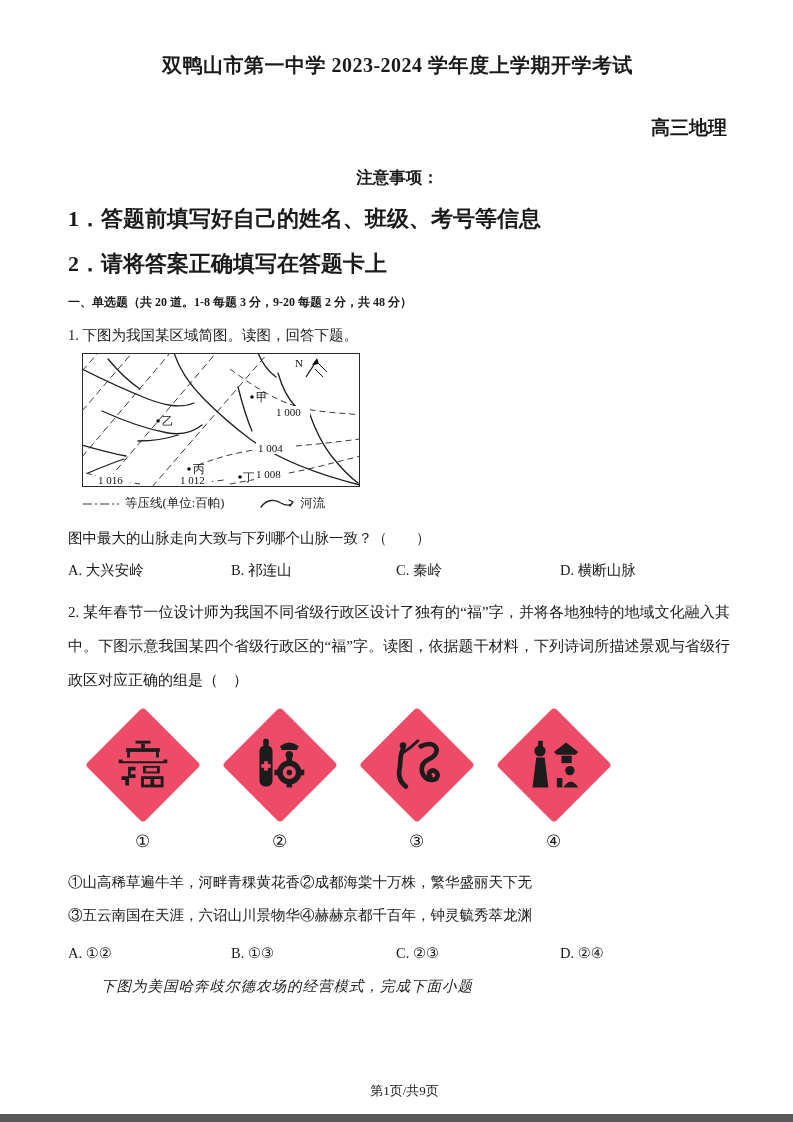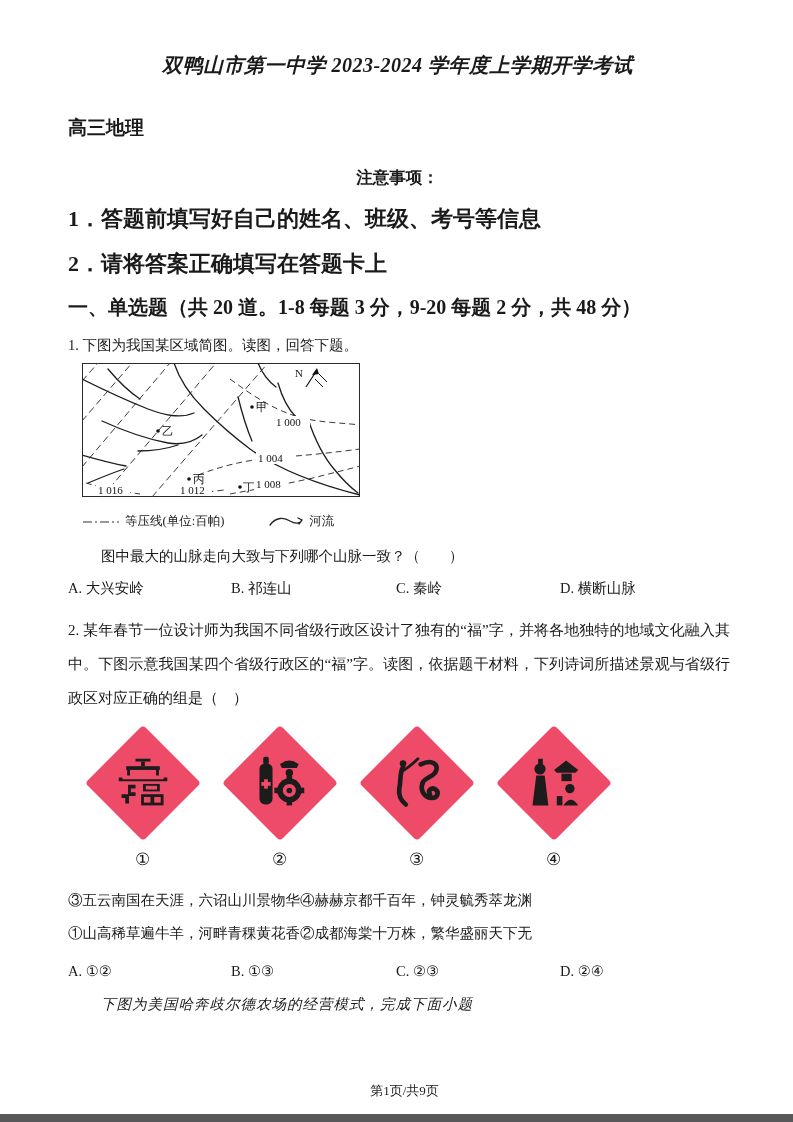--- a/index.html
+++ b/index.html
@@ -4,32 +4,32 @@
 <style>
   * { margin:0; padding:0; box-sizing:border-box; }
   html,body { background:#e9e9e9; }
   .page {
     position:relative; width:793px; height:1122px; margin:0 auto;
     background:#ffffff; overflow:hidden;
     font-family:"Liberation Serif","DejaVu Serif",serif;
     color:#1a1a1a;
   }
   .content { padding:52px 66px 0 68px; }
-  .doc-title { font-size:20px; font-weight:bold; text-align:center; letter-spacing:0.5px; margin-bottom:20px;font-style:italic; }
-  .doc-subtitle { font-size:19px; font-weight:bold; text-align:left; margin-bottom:26px;margin-top:36px; }
+  .doc-title { font-size:20px; font-weight:bold; text-align:center; letter-spacing:0.5px; margin-bottom:20px; }
+  .doc-subtitle { font-size:19px; font-weight:bold; text-align:right; margin-bottom:26px;margin-top:36px; }
   .notice-heading { font-size:16.5px; font-weight:bold; margin-bottom:15px;text-align:center; }
   .notice-item { font-size:22px; font-weight:bold; margin-bottom:15px; }
-  .section-heading { font-size:20px; font-weight:bold; margin:2px 0 15px 0; }
+  .section-heading { font-size:12px; font-weight:bold; margin:2px 0 15px 0; }
   .q-intro { font-size:14.5px; margin-bottom:8px; }
   .map-figure { margin-left:14px; width:278px; }
   .map-svg { display:block; }
-  .map-legend { display:flex; align-items:center; gap:10px; margin-top:12px; font-size:12.5px; }
+  .map-legend { display:flex; align-items:center; gap:1px; margin-top:4px; font-size:12.5px; }
   .legend-item { display:flex; align-items:center; gap:5px; }
   .legend-item.river { margin-left:34px; }
-  .q-stem { font-size:14.5px; margin-top:17px;margin-left:33px; }
+  .q-stem { font-size:14.5px; margin-top:17px; }
   .options-row { display:flex; margin-top:13px; font-size:14.5px; }
   .options-row .opt:nth-child(1) { width:163px; }
   .options-row .opt:nth-child(2) { width:165px; }
   .options-row .opt:nth-child(3) { width:164px; }
   .q2-stem { font-size:15px; line-height:34px; margin-top:15px; text-align:justify; width:662px; }
   .diamond-row { display:flex; margin:10px 0 0 6px; }
   .diamond-cell { width:137px; display:flex; flex-direction:column; align-items:center; }
   .diamond {
     width:82px; height:82px; margin:17px 0;
     transform:rotate(45deg); border-radius:4px;
@@ -229,22 +229,22 @@
               <path d="M40 54 q8 -12 16 0 Z"></path>
               <rect x="33" y="44" width="6" height="10"></rect>
             </g>
           </svg>
         </div>
         <div class="diamond-num">④</div>
       </div>
     </div>
 
     <div class="poems">
+      <div class="poem-line">①山高稀草遍牛羊，河畔青稞黄花香②成都海棠十万株，繁华盛丽天下无</div>
       <div class="poem-line">③五云南国在天涯，六诏山川景物华④赫赫京都千百年，钟灵毓秀萃龙渊</div>
-      <div class="poem-line">①山高稀草遍牛羊，河畔青稞黄花香②成都海棠十万株，繁华盛丽天下无</div>
     </div>
 
     <div class="options-row">
       <div class="opt">A. ①②</div>
       <div class="opt">B. ①③</div>
       <div class="opt">C. ②③</div>
       <div class="opt">D. ②④</div>
     </div>
 
     <div class="q3-intro">下图为美国哈奔歧尔德农场的经营模式，完成下面小题</div>

